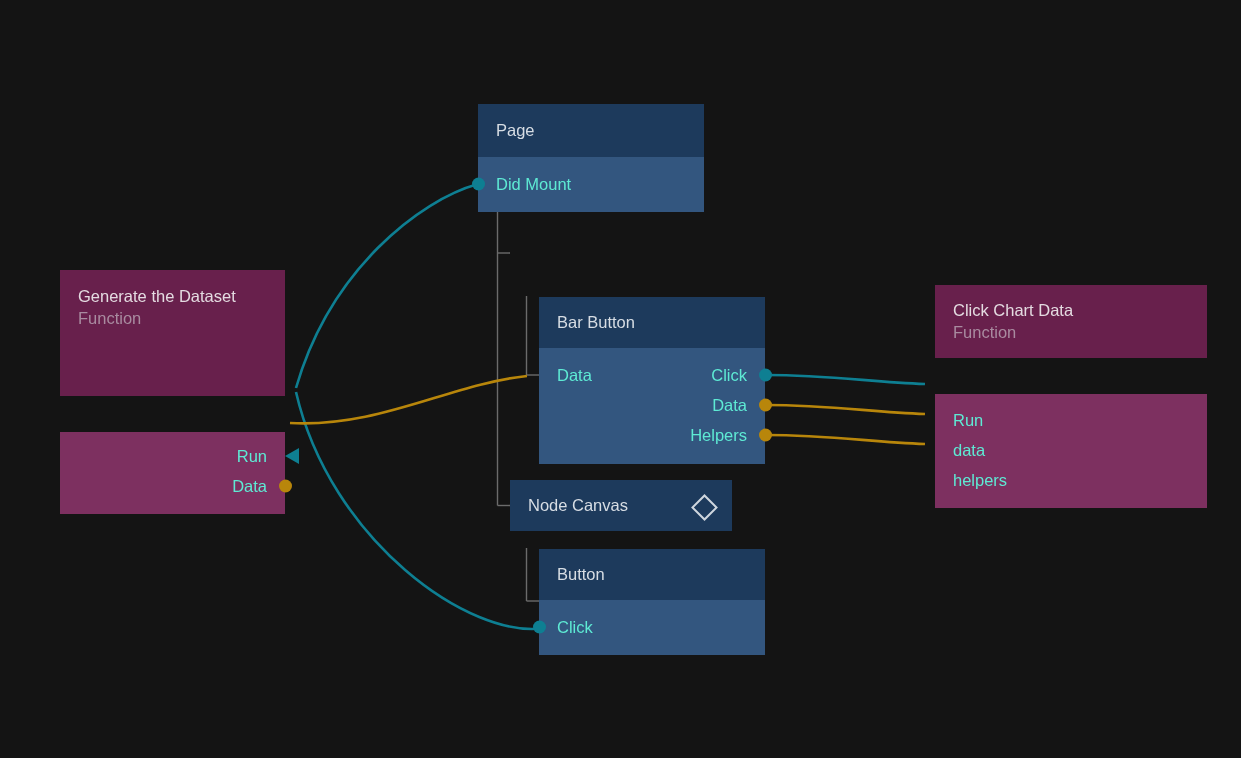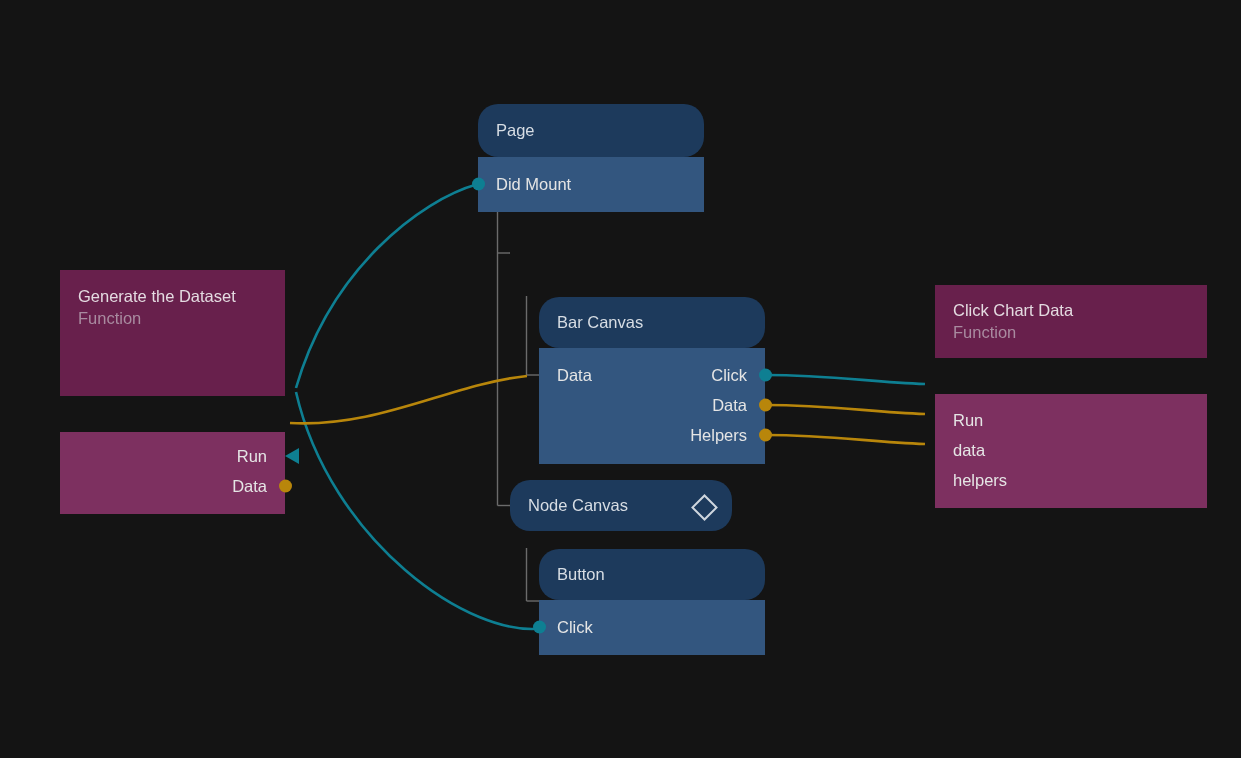--- a/index.html
+++ b/index.html
@@ -16,35 +16,35 @@
   .node{position:absolute;box-sizing:border-box;}
 
   .hdr{
     box-sizing:border-box;
     padding:9px 18px;
     color:#d7dde4;
     font-size:16.5px;
     line-height:1.32;
     display:flex;align-items:center;
   }
-  .hdr.blue{background:#1d3a5c;border-radius:20px;}
+  .hdr.blue{background:#1d3a5c;}
   .hdr.magenta{background:#68204c;}
   .hdr .stack{display:flex;flex-direction:column;}
   .hdr .sub{color:#a98ba0;font-size:16.5px;line-height:1.32;}
   .hdr.magenta .ttl{color:#e4dbe1;}
 
   .body{box-sizing:border-box;}
   .body.blue{background:#33567f;}
   .body.magenta{background:#7d3060;margin-top:36px;}
 
   .row{
     position:relative;
     height:30px;
     display:flex;align-items:center;
-    color:#e5e5e5;font-size:16.5px;
+    color:#5eead4;font-size:16.5px;
     padding:0 18px;
     box-sizing:border-box;
   }
   .row.out{justify-content:flex-end;}
   .row.in{justify-content:flex-start;}
 
   
   .dot{
     position:absolute;width:13px;height:13px;border-radius:50%;
     top:50%;transform:translateY(-50%);
@@ -129,21 +129,21 @@
       <div class="row in">
         <span class="dot teal left"></span>
         <span>Did Mount</span>
       </div>
     </div>
   </div>
 
 
   <div class="node" style="left:539px;top:297px;width:226px;">
     <div class="hdr blue" style="height:51px;">
-      <span>Bar Canvas</span>
+      <span>Bar Button</span>
     </div>
     <div class="body blue" style="height:116px;padding-top:12px;position:relative;">
       <div class="row in">
         <span class="arrw gold inward"></span>
         <span>Data</span>
       </div>
       <div class="row out" style="position:absolute;right:0;top:12px;width:100%;">
         <span>Click</span>
         <span class="dot teal right"></span>
       </div>

